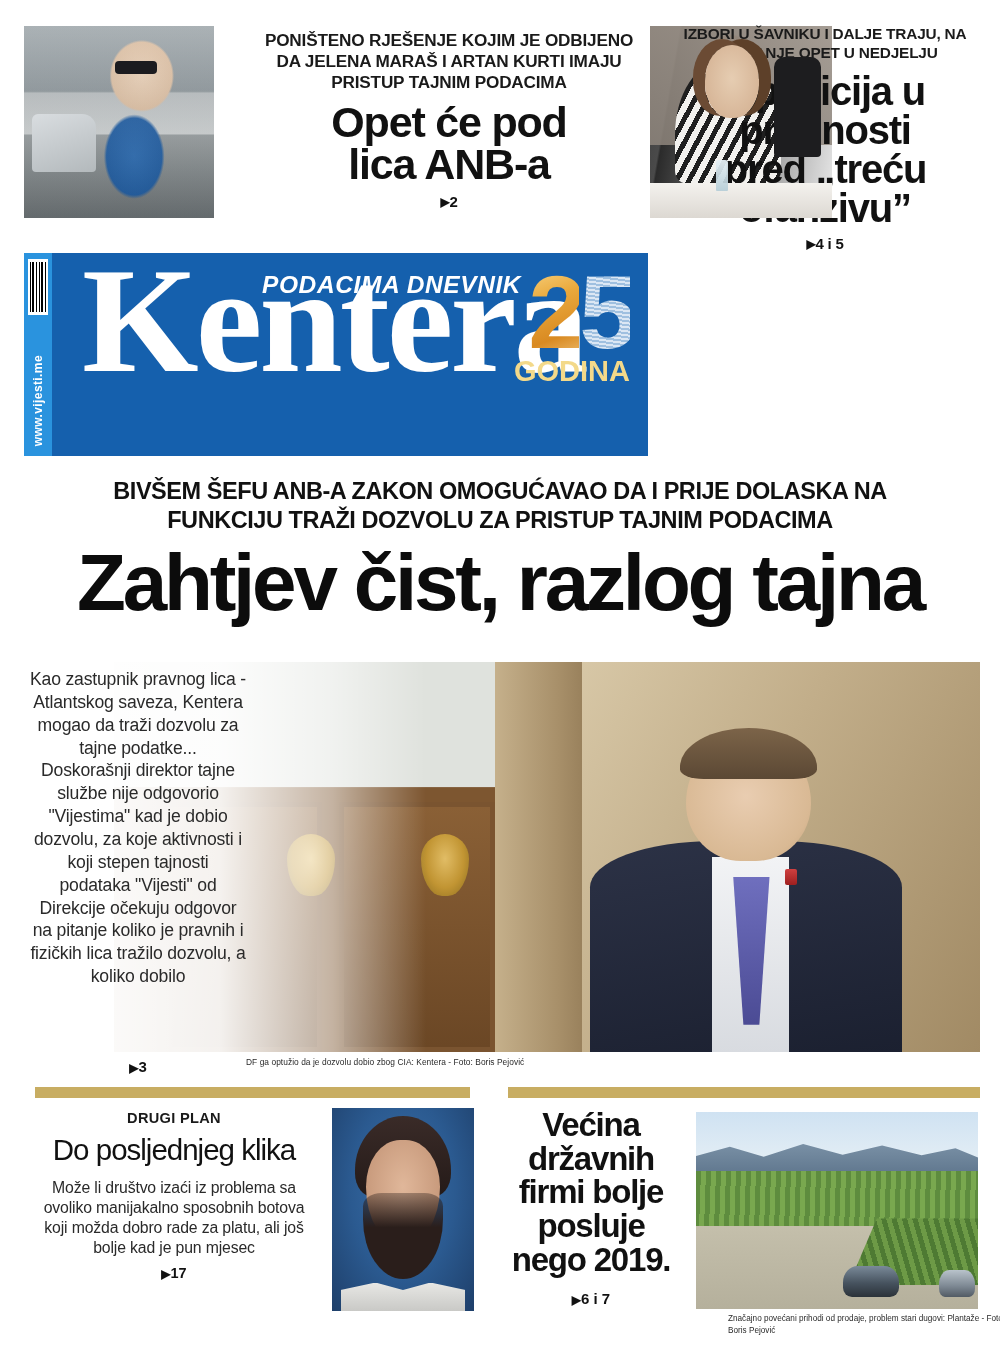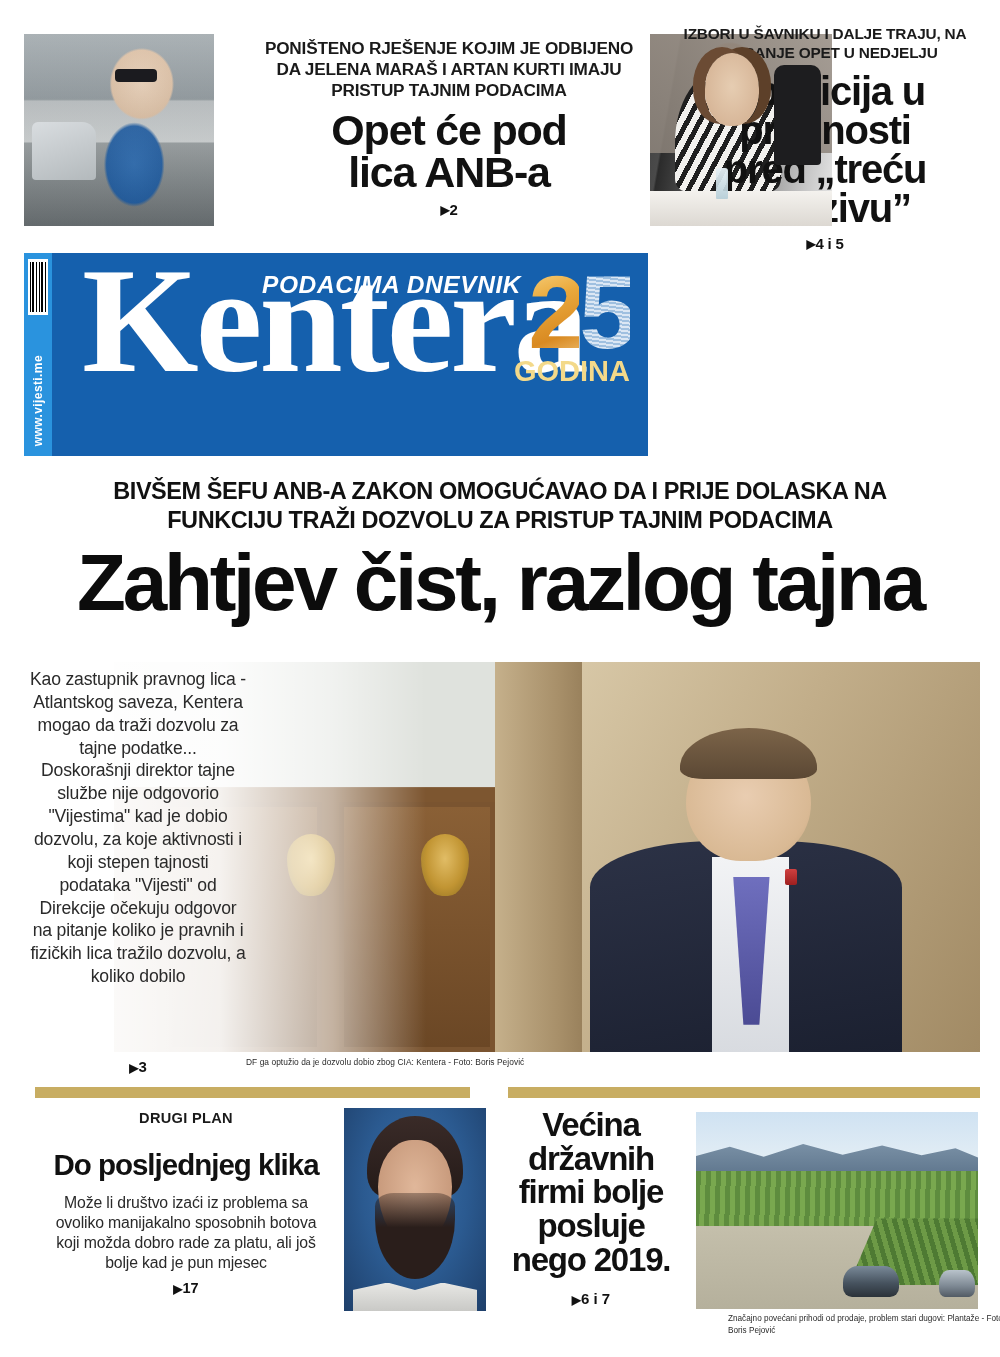--- a/index.html
+++ b/index.html
@@ -20,21 +20,21 @@
   
   .teaser-row {
     position: absolute;
     left: 0; top: 0;
     width: 1000px; height: 248px;
     display: flex;
   }
   .teaser {
     position: relative;
     display: flex;
-    padding: 34px 0 0 0;
+    padding: 26px 0 0 0;
     gap: 32px;
   }
   .teaser-left  { width: 650px; padding-left: 24px; }
   .teaser-right { width: 350px; }
 
   .photo {
     position: relative;
     overflow: hidden;
     background: #c9ccd1;
   }
@@ -400,32 +400,32 @@
     position: absolute;
     height: 11px;
     background: #c8ad62;
   }
   .gold-left  { left: 35px; top: 1087px; width: 435px; }
   .gold-right { left: 508px; top: 1087px; width: 472px; }
 
   
   .bl {
     position: absolute;
-    left: 36px; top: 1104px;
+    left: 24px; top: 1104px;
     width: 456px; height: 250px;
     display: flex;
   }
   .bl-txt { width: 300px; text-align: center; padding: 6px 6px 0 6px; }
   .bl-label {
     font-weight: 700; font-size: 14.6px; letter-spacing: .3px;
     color: #1a1a1a; text-transform: uppercase;
   }
   .bl-head {
-    font-weight: 700; font-size: 29.5px; letter-spacing: -1px;
-    color: #111; margin-top: 24px; line-height: 1;
+    font-weight: 400; font-size: 29.5px; letter-spacing: -1px;
+    color: #111; margin-top: 9px; line-height: 1;
   }
   .bl-body {
     font-size: 15.8px; line-height: 1.28; color: #2a2a2a;
     margin-top: 13px; letter-spacing: -0.15px;
   }
   .bl-pg { font-weight: 700; font-size: 14.5px; color: #111; margin-top: 7px; }
 
   .ph-brano {
     position: relative;
     width: 142px; height: 203px;

